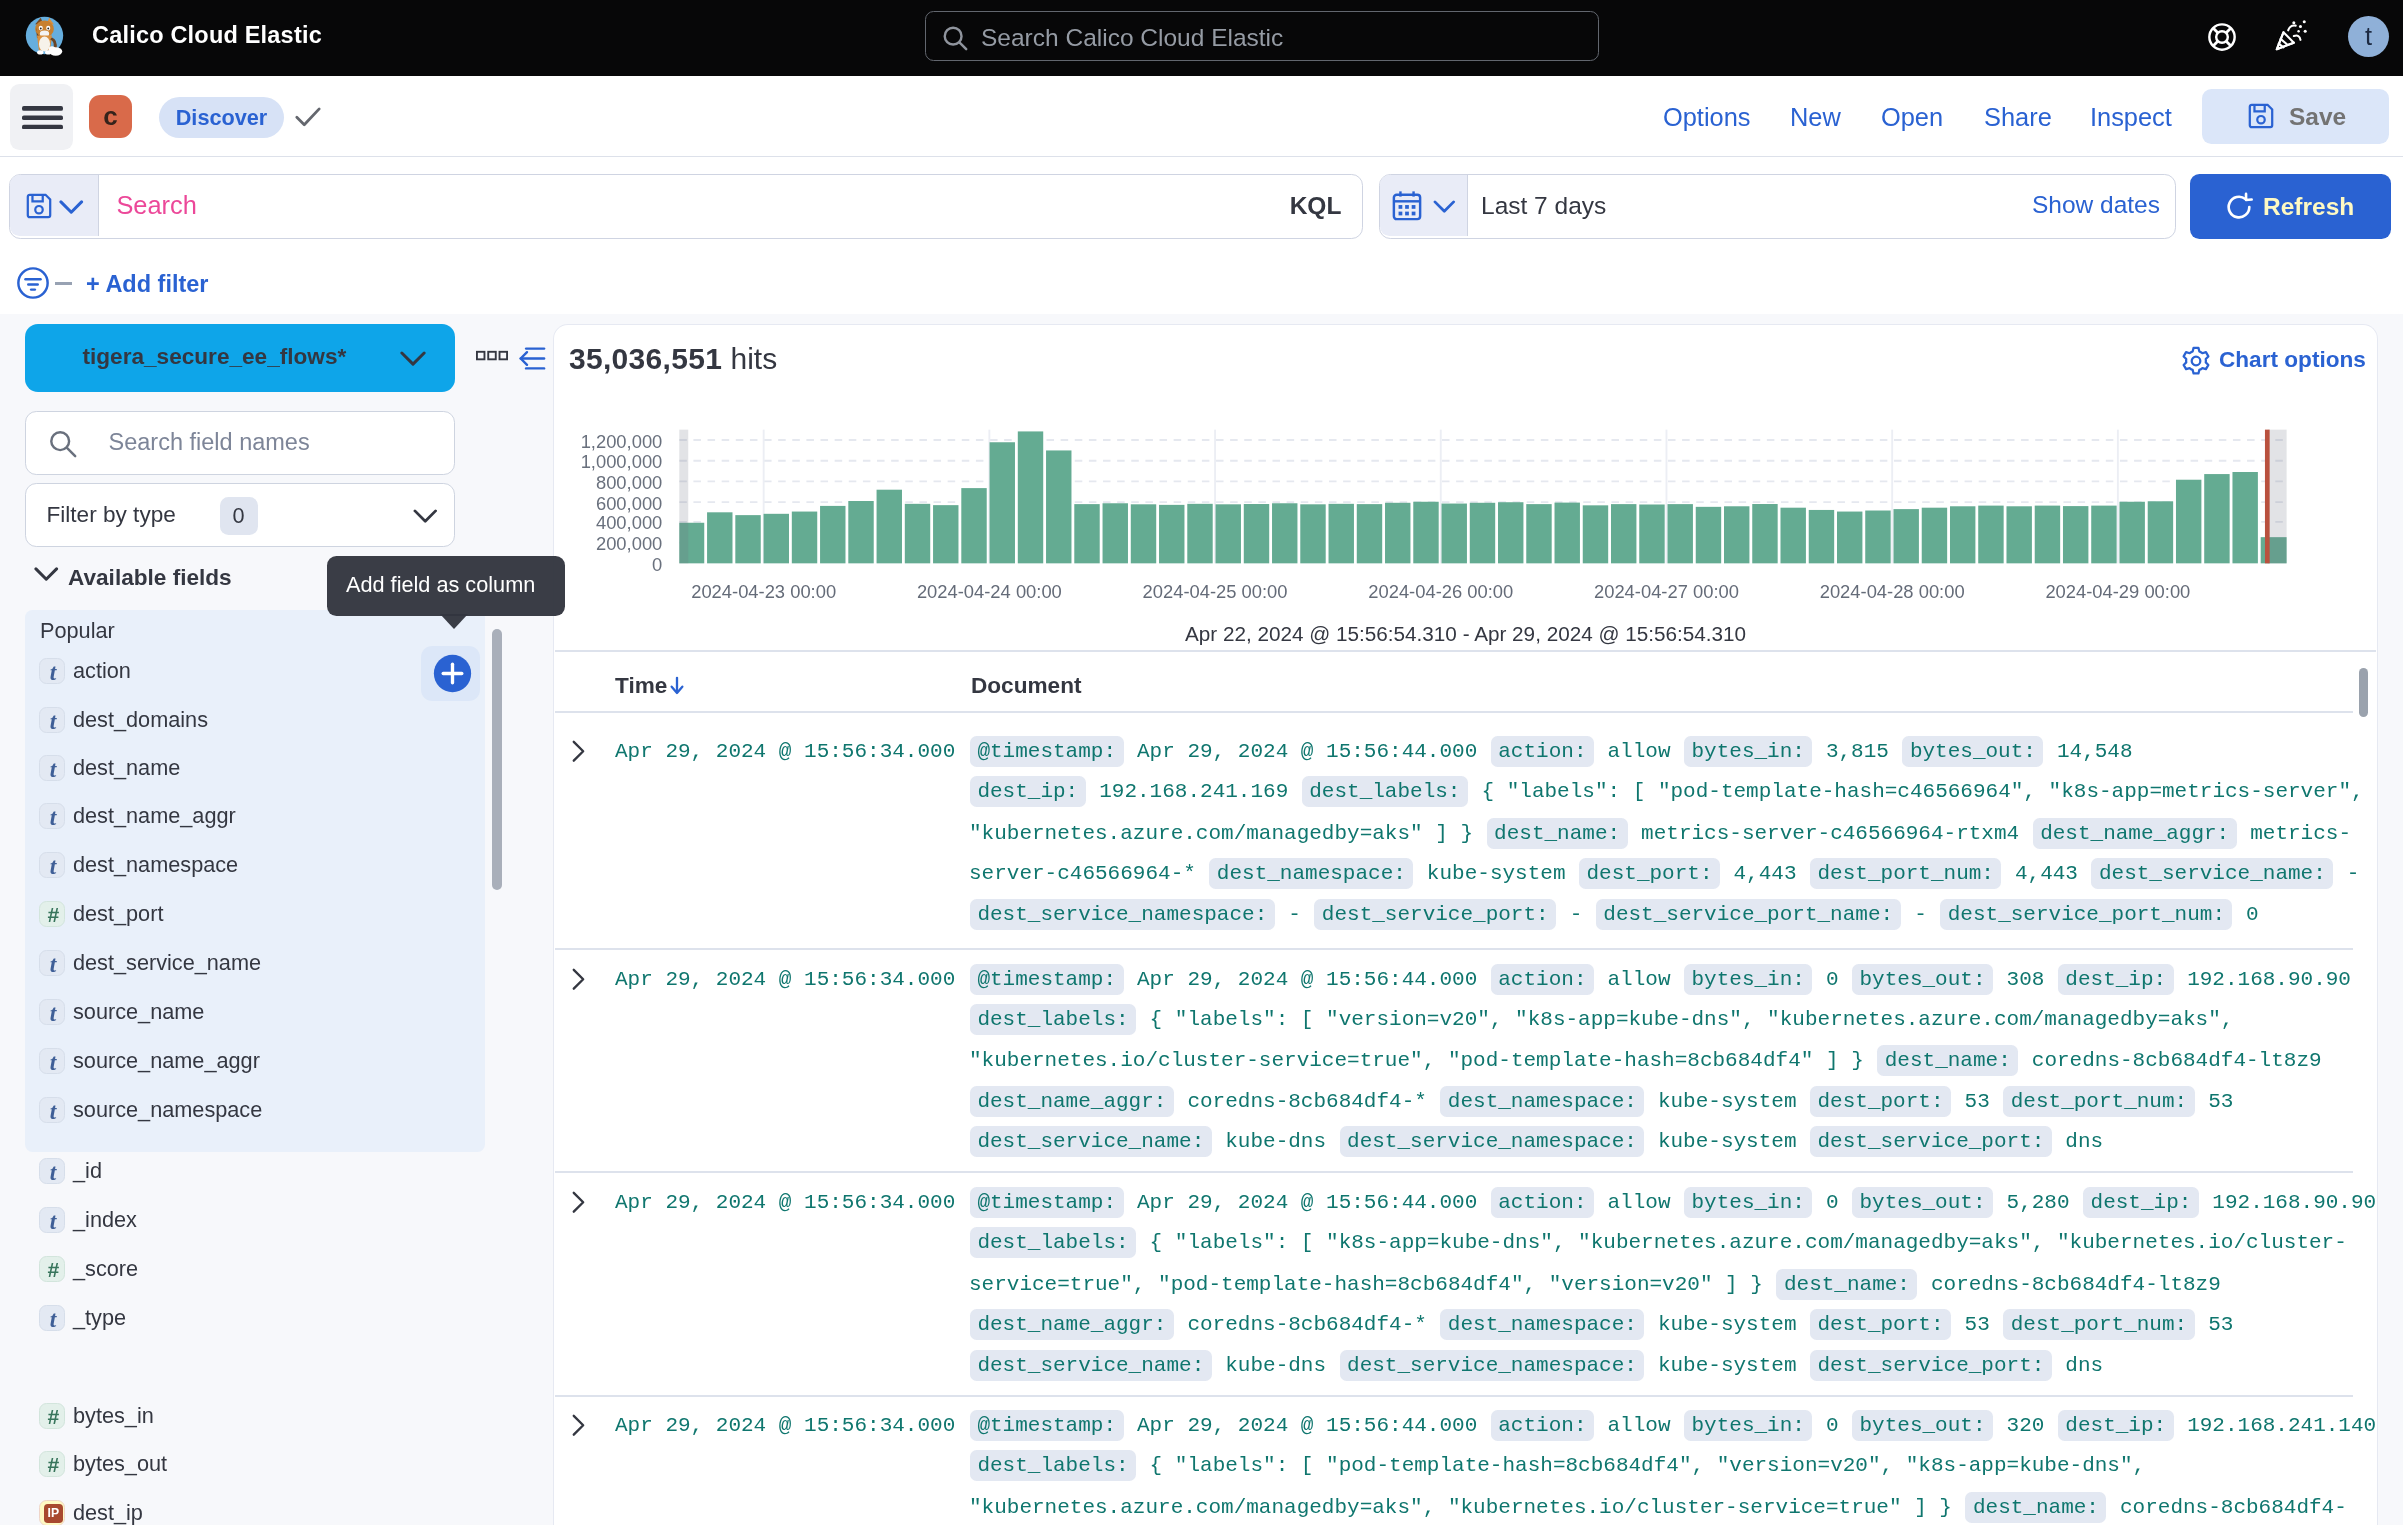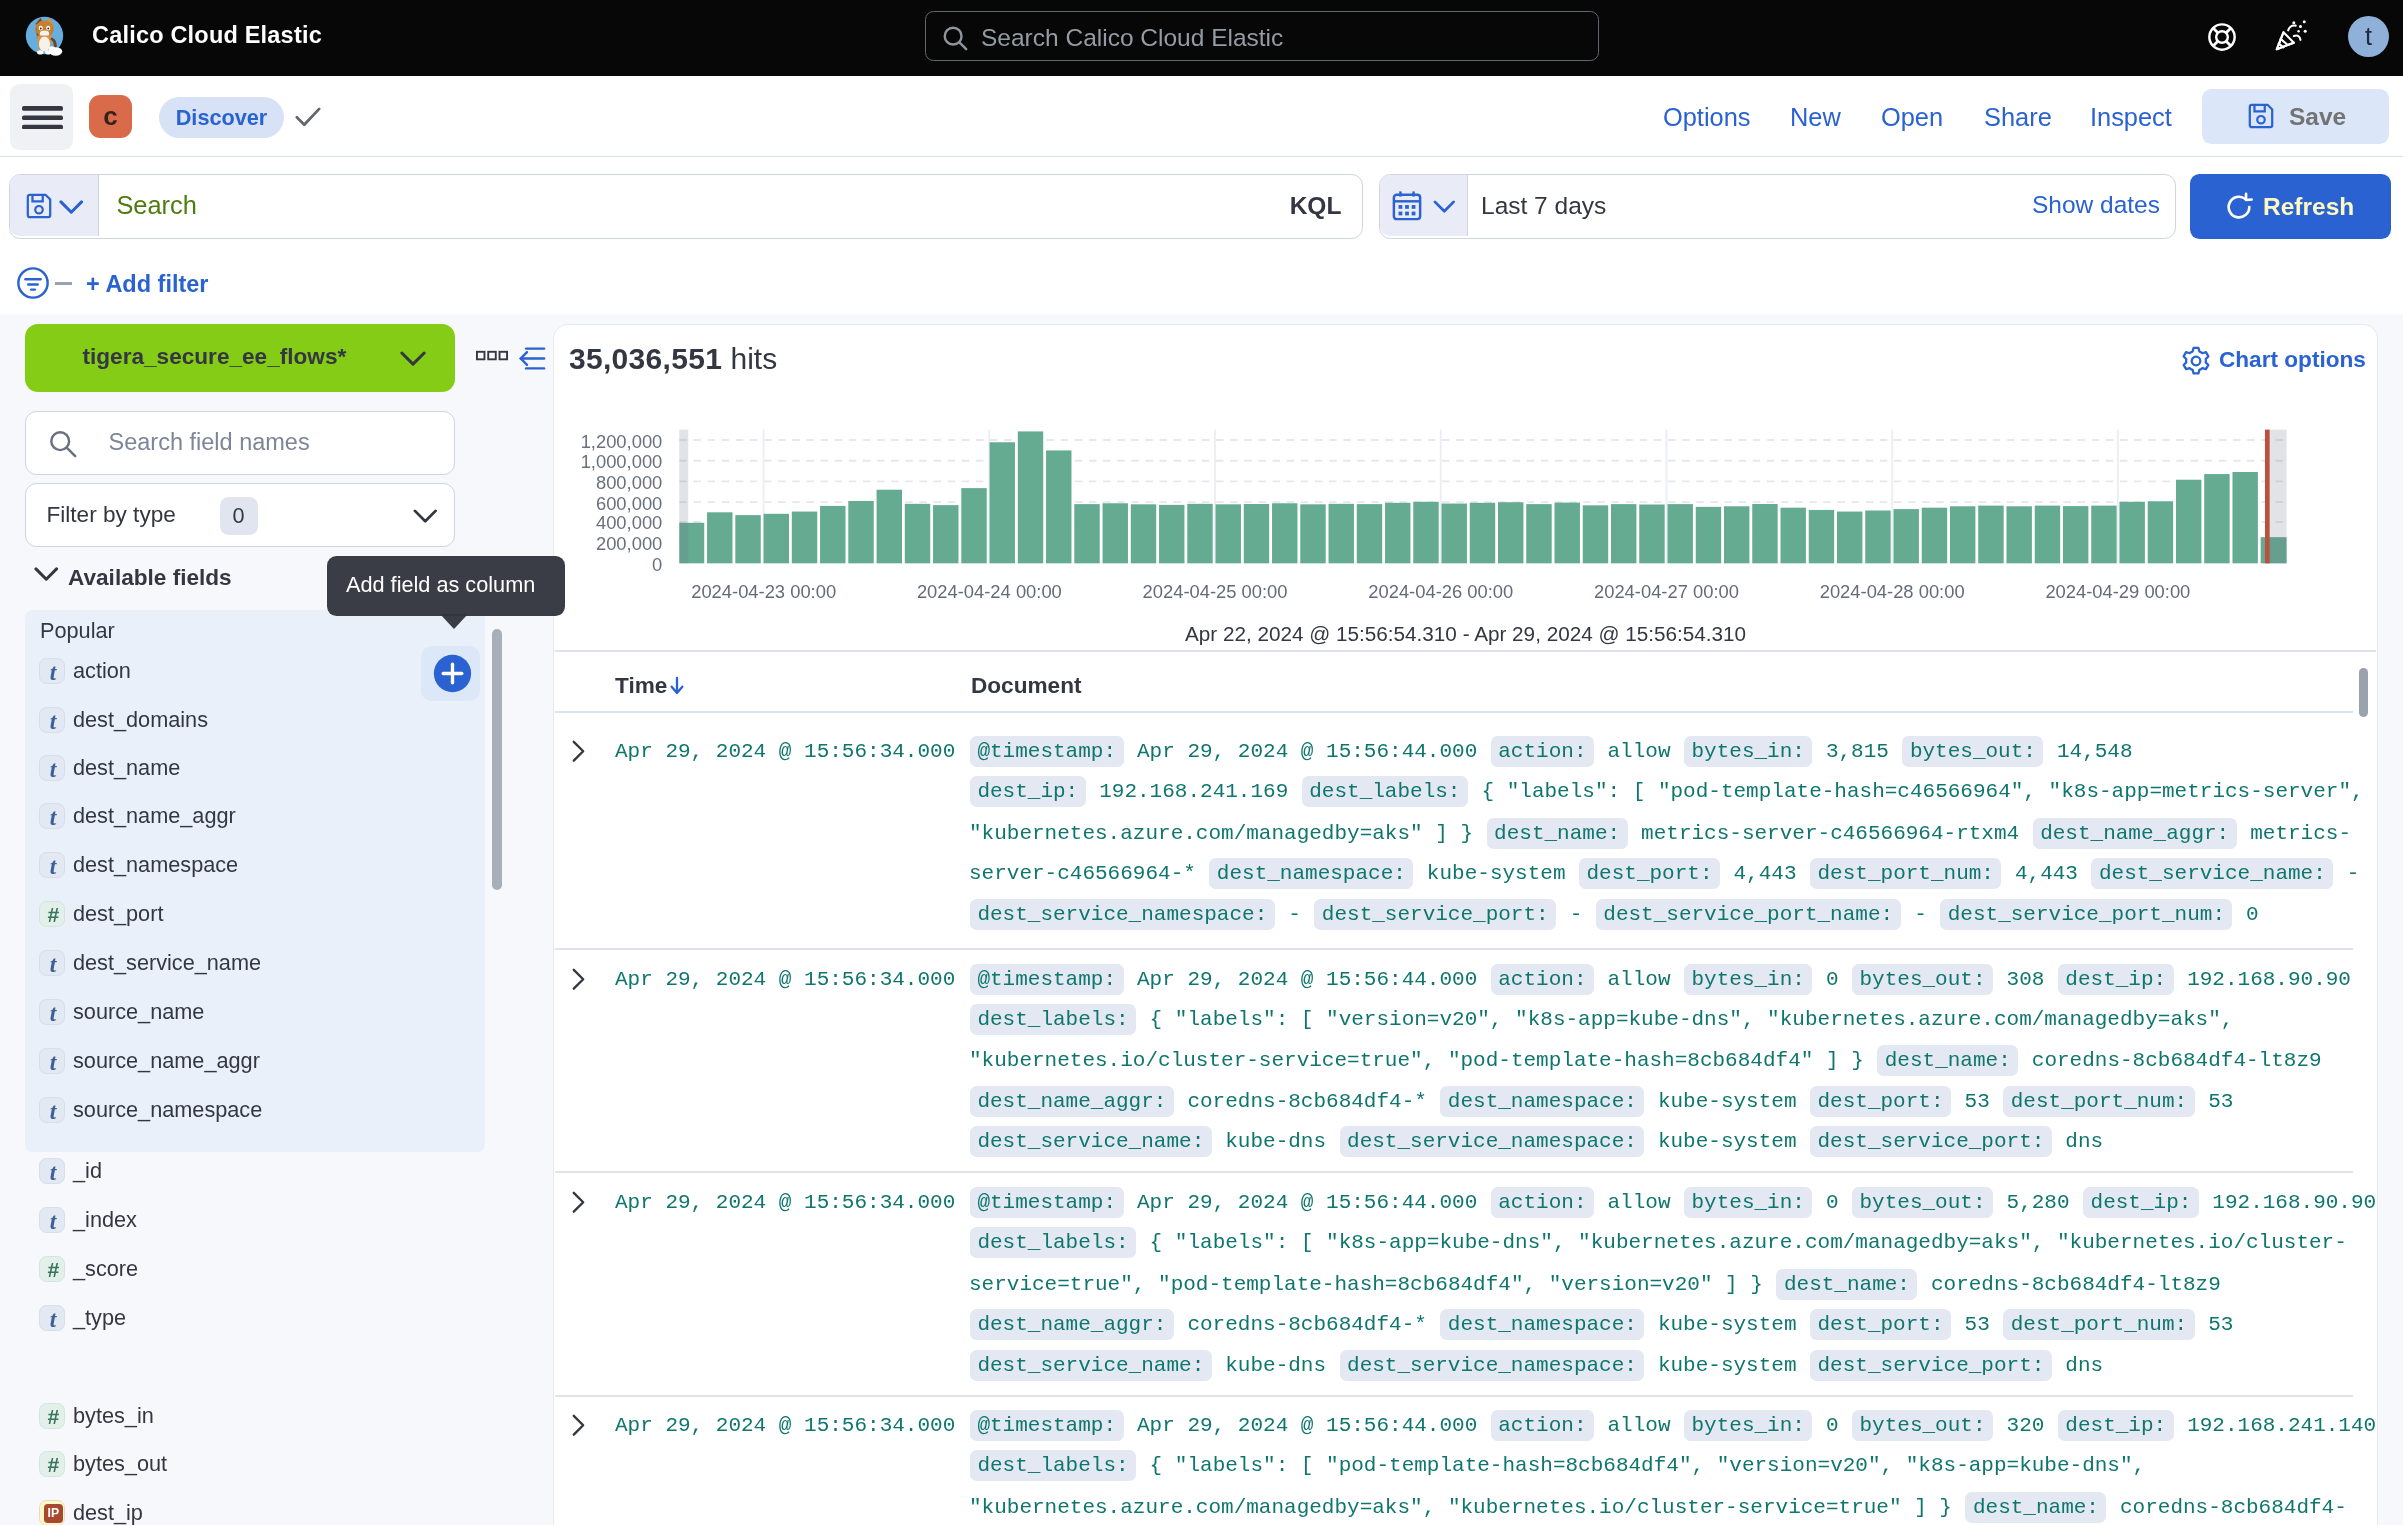--- a/index.html
+++ b/index.html
@@ -19,31 +19,31 @@
  text-align:center;line-height:43px;font-size:26px;font-weight:bold;color:#35231b}
 #disco{left:159px;top:97px;width:125px;height:41px;background:#d7e2f6;border-radius:21px;
  text-align:center;line-height:41px;font-size:21.7px;font-weight:bold;color:#2a62d2}
 .navlink{top:103px;font-size:25.4px;color:#2a62d2;font-weight:500}
 #savebtn{left:2202px;top:89px;width:187px;height:55px;background:#dbe6f9;border-radius:9.4px}
 #savebtn span{position:absolute;left:87px;top:14px;font-size:24.5px;font-weight:bold;color:#737373}
 
 #qbar{left:0;top:157px;width:2403px;height:157px;background:#fff}
 #sgroup{left:9.4px;top:174px;width:1354px;height:65px;border:1.9px solid #cfd4e2;border-radius:11.3px;background:#fff}
 #sgroup .seg{position:absolute;left:0;top:0;width:89px;height:61px;background:#e9ecf7;border-right:1.9px solid #cfd4e2;border-radius:9.4px 0 0 9.4px}
-#sgroup .ph{position:absolute;left:106px;top:16px;font-size:25.4px;color:#4d7c0f}
+#sgroup .ph{position:absolute;left:106px;top:16px;font-size:25.4px;color:#ec4899}
 #sgroup .kql{position:absolute;right:21px;top:17px;font-size:24.5px;font-weight:bold;color:#343741}
 #dgroup{left:1379px;top:174px;width:797px;height:65px;border:1.9px solid #cfd4e2;border-radius:11.3px;background:#fff}
 #dgroup .seg{position:absolute;left:0;top:0;width:88px;height:61px;background:#e9ecf7;border-right:1.9px solid #cfd4e2;border-radius:9.4px 0 0 9.4px}
 #dgroup .txt{position:absolute;left:101px;top:17px;font-size:24.5px;color:#343741}
 #dgroup .sd{position:absolute;right:15px;top:16px;font-size:24.5px;color:#2a62d2}
 #refresh{left:2190px;top:174px;width:201px;height:65px;background:#2a62d2;border-radius:9.4px}
 #refresh span{position:absolute;left:73px;top:19px;font-size:24.5px;font-weight:bold;color:#fef9c3}
 #addfilter{left:86px;top:271px;font-size:23.5px;font-weight:bold;color:#2a62d2}
 
-#ipill{left:24.5px;top:324px;width:430px;height:68px;background:#84cc16;border-radius:13px}
+#ipill{left:24.5px;top:324px;width:430px;height:68px;background:#0ea5e9;border-radius:13px}
 #ipill span{position:absolute;left:58px;top:20px;font-size:22.6px;font-weight:bold;color:#343741;letter-spacing:0}
 #fsearch{left:24.5px;top:411px;width:430px;height:64px;background:#fff;border:1.9px solid #ced4e0;border-radius:11.3px}
 #fsearch .ph{position:absolute;left:83px;top:17px;font-size:23.5px;color:#7d8598}
 #ftype{left:24.5px;top:483px;width:430px;height:64px;background:#fff;border:1.9px solid #ced4e0;border-radius:11.3px}
 #ftype .t1{position:absolute;left:21px;top:18px;font-size:22.6px;color:#343741}
 #ftype .b0{position:absolute;left:194px;top:13px;width:38px;height:38px;background:#e0e5f0;border-radius:8.5px;text-align:center;line-height:38px;font-size:21.7px;color:#343741}
 #avail{left:68px;top:565px;font-size:22.6px;font-weight:bold;color:#343741}
 #pophl{left:24.5px;top:610px;width:460px;height:542px;background:#e9f0fa;border-radius:7.5px}
 #poplab{left:40px;top:618px;font-size:21.7px;font-weight:normal;color:#343741}
 .frow{position:absolute;left:39px;width:446px;height:36px}

